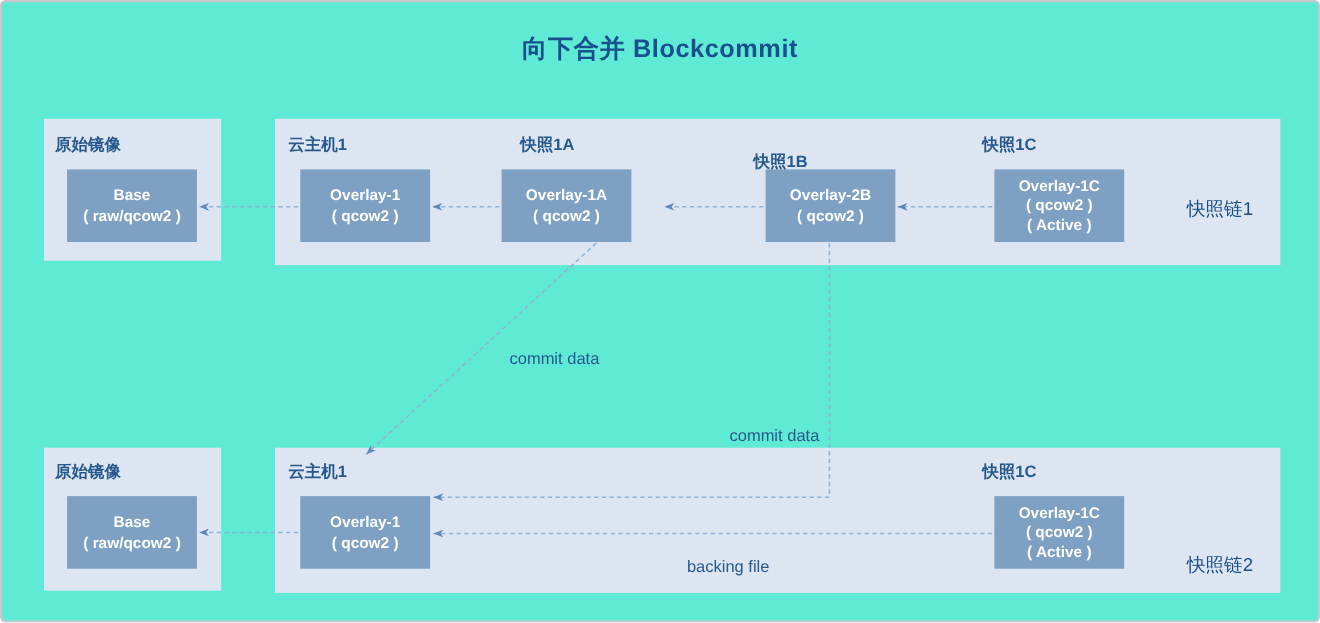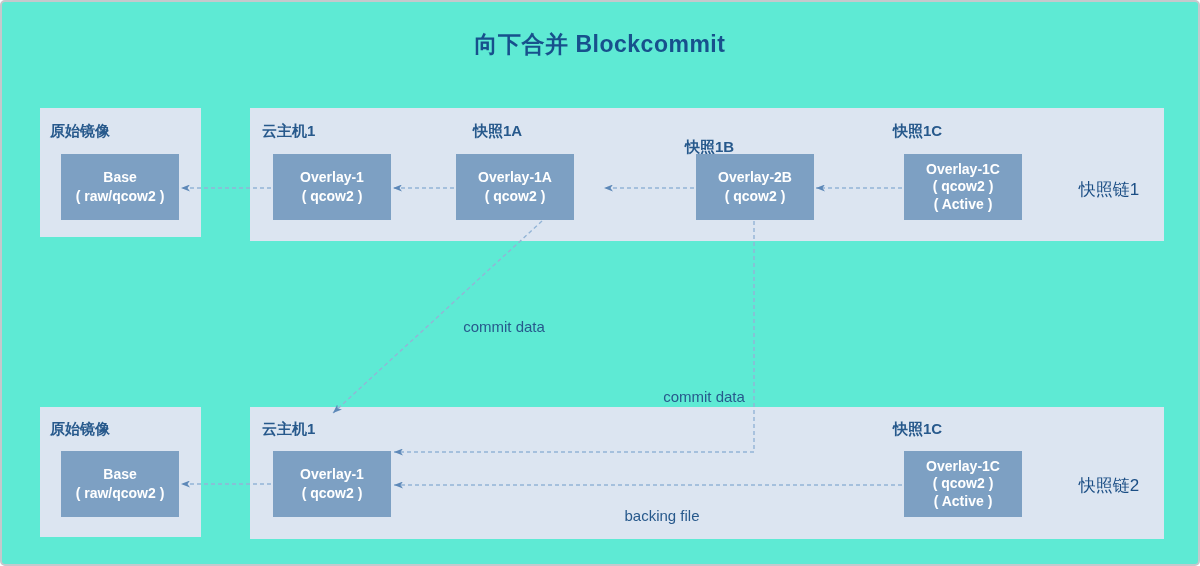--- a/index.html
+++ b/index.html
@@ -120,15 +120,15 @@
     <span>( qcow2 )</span>
   </div>
 
   <div class="node-label" style="left:891px;top:418px">快照1C</div>
   <div class="node-box three-lines" style="left:902px;top:449px">
     <span>Overlay-1C</span>
     <span>( qcow2 )</span>
     <span>( Active )</span>
   </div>
 
-  <div class="chain-name" style="left:1037px;top:472px">快照链2</div>
+  <div class="chain-name" style="left:1037px;top:500px">快照链2</div>
 
 </div>
 
 </body></html>

